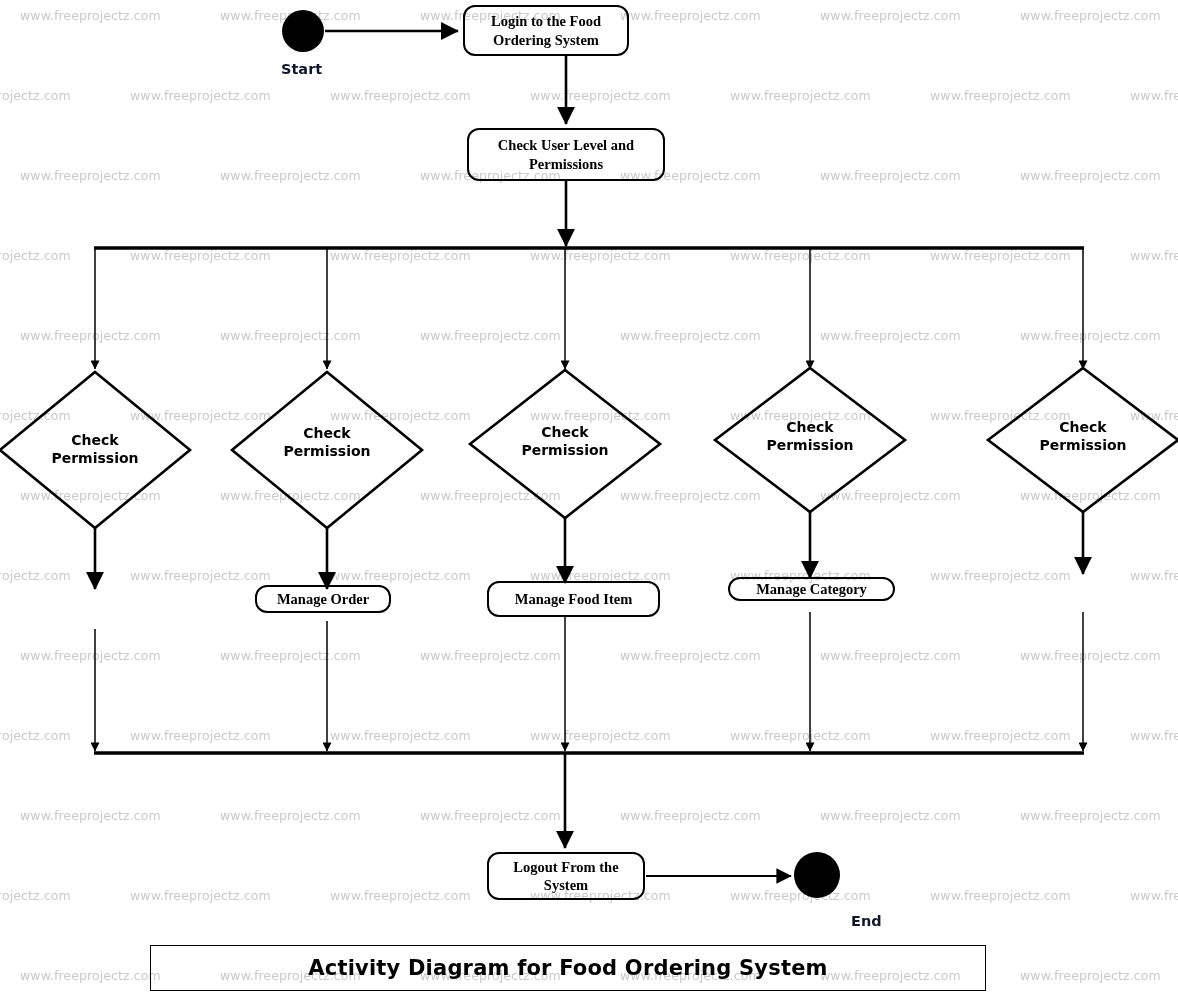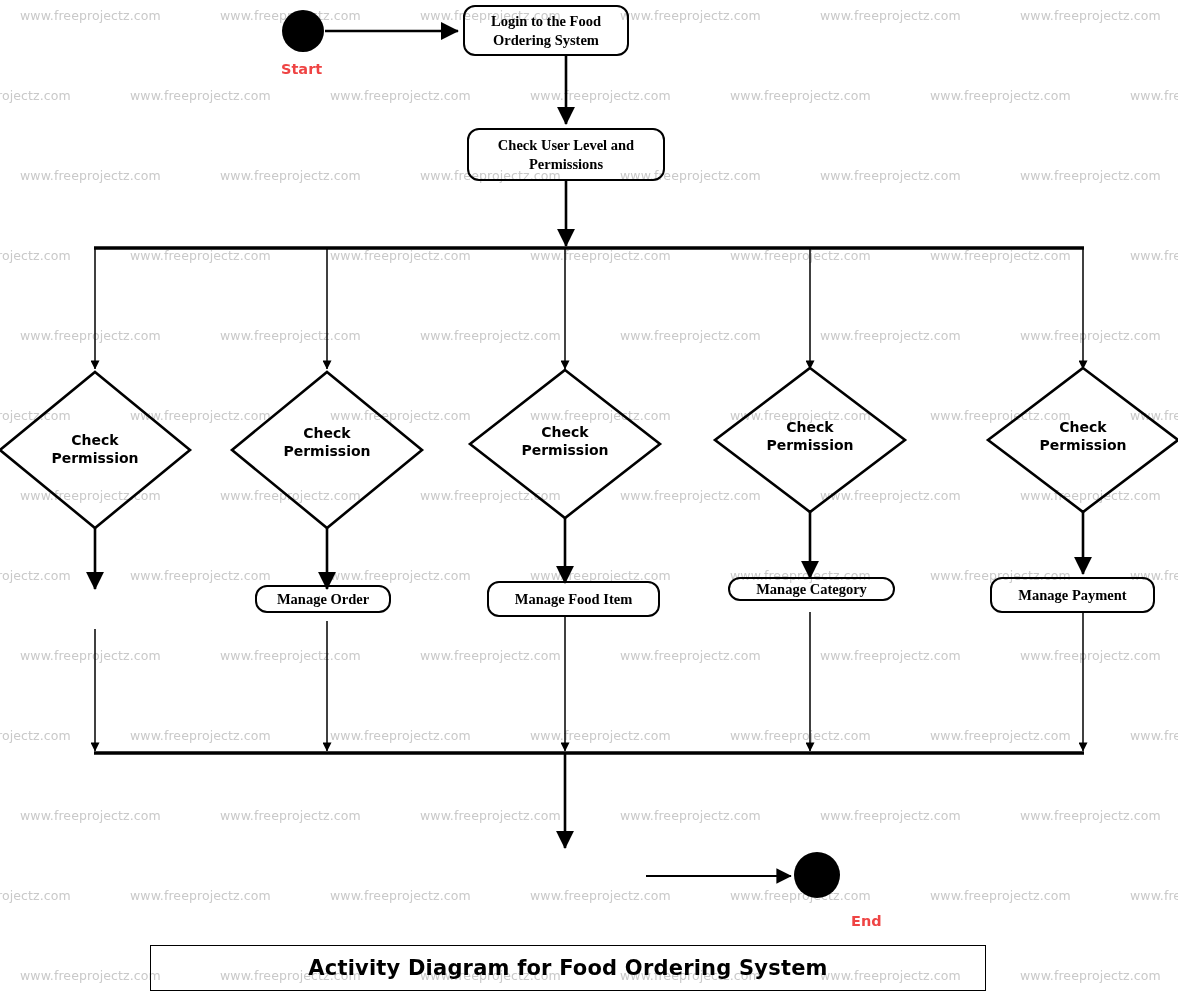--- a/index.html
+++ b/index.html
@@ -75,21 +75,21 @@
   .term-node {
     position: absolute;
     border-radius: 50%;
     background: #000;
     z-index: 4;
   }
   .term-label {
     position: absolute;
     font-weight: bold;
     font-size: 14.5px;
-    color: #ef4444;
+    color: #0f172a;
     white-space: nowrap;
     z-index: 4;
   }
   
   .diamond-label {
     position: absolute;
     text-align: center;
     font-weight: bold;
     font-size: 14px;
     line-height: 1.25;
@@ -291,24 +291,24 @@
 
     <div class="node-box" style="left:255px; top:585px; width:136px; height:28px;">
       <span>Manage Order</span>
     </div>
     <div class="node-box" style="left:487px; top:581px; width:173px; height:36px;">
       <span>Manage Food Item</span>
     </div>
     <div class="node-box" style="left:728px; top:577px; width:167px; height:24px;">
       <span>Manage Category</span>
     </div>
-    <div class="node-box" style="left:990px; top:577px; width:165px; height:36px;">
-      <span>Manage Payment</span>
-    </div>
-
+
+    <div class="node-box" style="left:487px; top:852px; width:158px; height:48px;">
+      <span>Logout From the System</span>
+    </div>
 
     <div class="term-node" style="left:794px; top:852px; width:46px; height:46px;"></div>
     <div class="term-label" style="left:851px; top:913px;">End</div>
 
     <div id="title-frame" style="left:150px; top:945px; width:836px; height:46px;">
       <span>Activity Diagram for Food Ordering System</span>
     </div>
 
   </div>
 </div>

